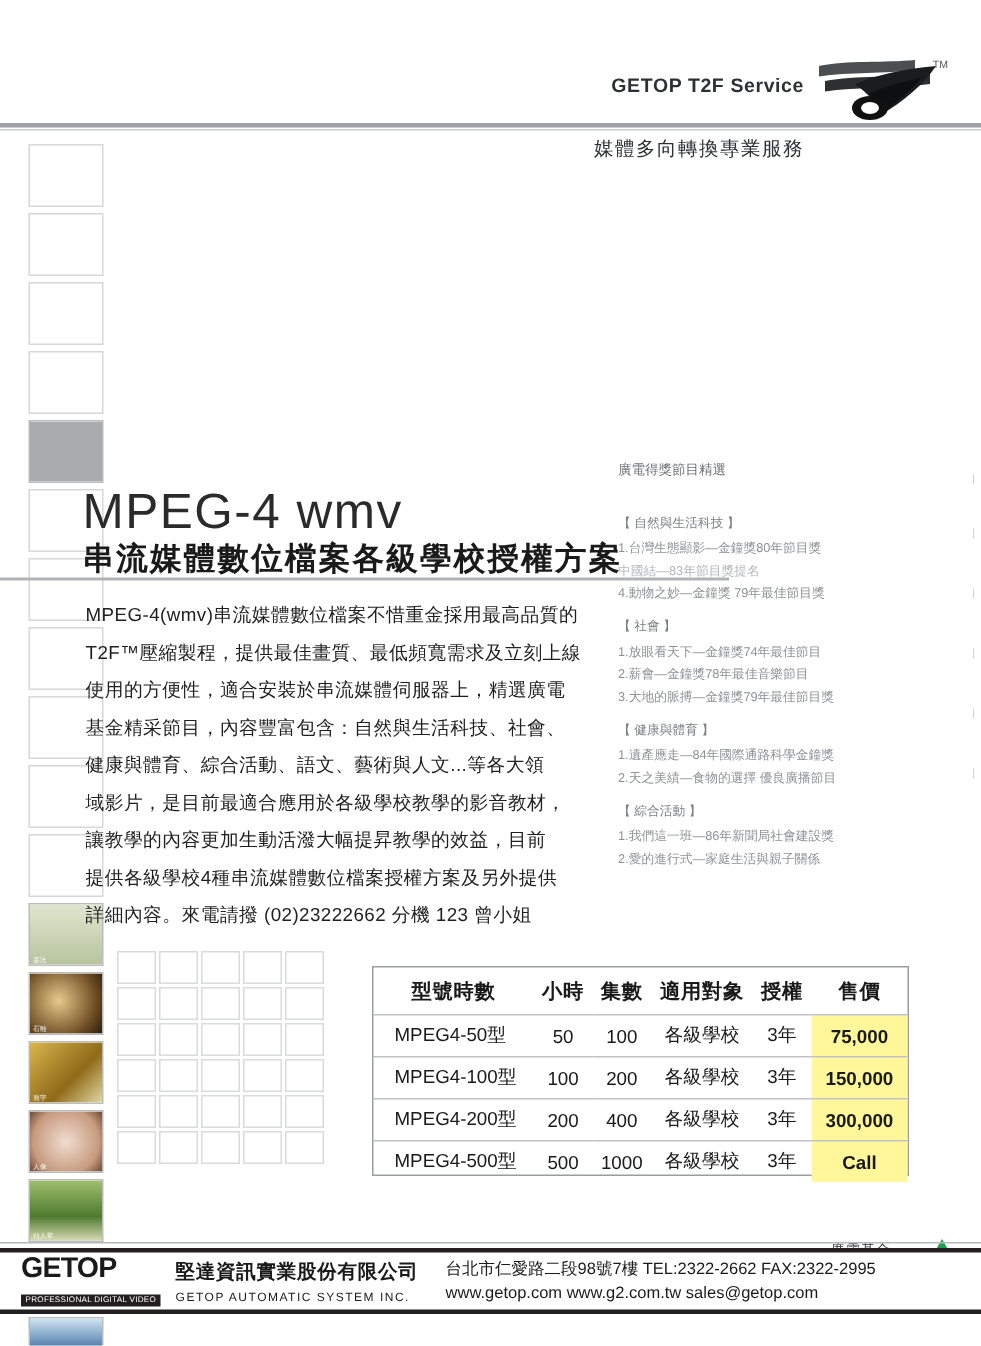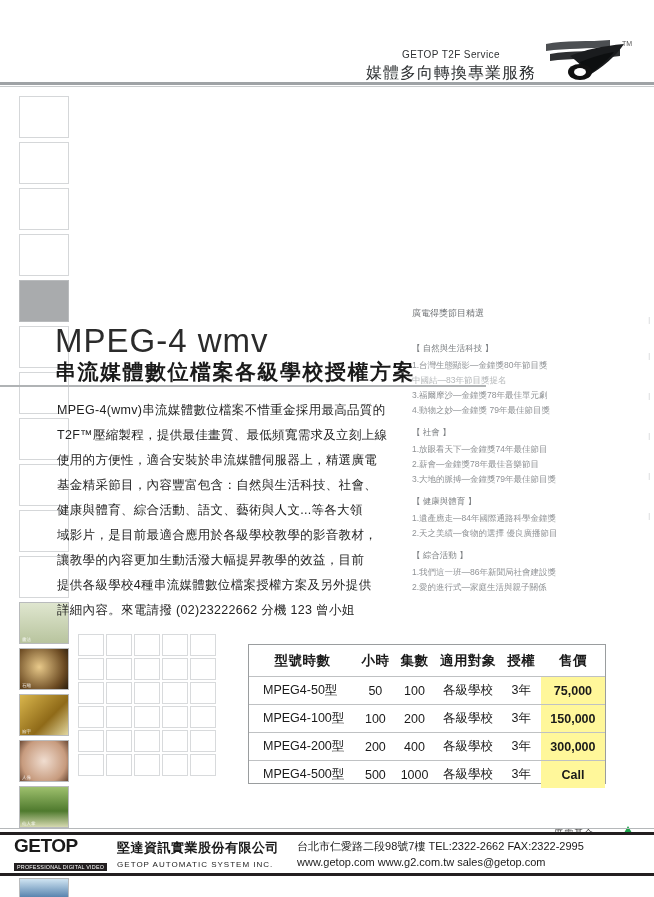--- a/index.html
+++ b/index.html
@@ -33,30 +33,30 @@
     width: 654px; height: 1px;
     background: #c8cbcd;
   }
   .brand-text {
     position: absolute;
     right: 118px; top: 48px;
     text-align: right;
     line-height: 1.35;
   }
   .brand-en {
-    font-size: 10px;
+    font-size: 13px;
     color: #2e3133;
     letter-spacing: .4px;
-    font-weight: normal;
-    text-align: center;
+    font-weight: bold;
   }
   .brand-zh {
-    font-size: 16px;
+    font-size: 13px;
     color: #2e3133;
     letter-spacing: 1px;
+    margin-top: 24px;
   }
   .logo-box {
     position: absolute;
     right: 18px; top: 38px;
     width: 96px; height: 44px;
   }
   .logo-tm {
     position: absolute;
     right: 4px; top: 2px;
     font-size: 7px; color: #555;
@@ -499,21 +499,20 @@
   <p>提供各級學校4種串流媒體數位檔案授權方案及另外提供</p>
   <p>詳細內容。來電請撥  (02)23222662  分機  123  曾小姐</p>
 </div>
 
 <div class="awards">
   <div class="ttl">廣電得獎節目精選</div>
 
   <div class="sect">【 自然與生活科技 】</div>
   <div class="itm">1.台灣生態顯影—金鐘獎80年節目獎</div>
   <div class="itm faint">   中國結—83年節目獎提名</div>
-  <div class="itm">3.福爾摩沙—金鐘獎78年最佳單元劇</div>
   <div class="itm">4.動物之妙—金鐘獎 79年最佳節目獎</div>
 
   <div class="sect">【 社會 】</div>
   <div class="itm">1.放眼看天下—金鐘獎74年最佳節目</div>
   <div class="itm">2.薪會—金鐘獎78年最佳音樂節目</div>
   <div class="itm">3.大地的脈搏—金鐘獎79年最佳節目獎</div>
 
   <div class="sect">【 健康與體育 】</div>
   <div class="itm">1.遺產應走—84年國際通路科學金鐘獎</div>
   <div class="itm">2.天之美績—食物的選擇 優良廣播節目</div>

